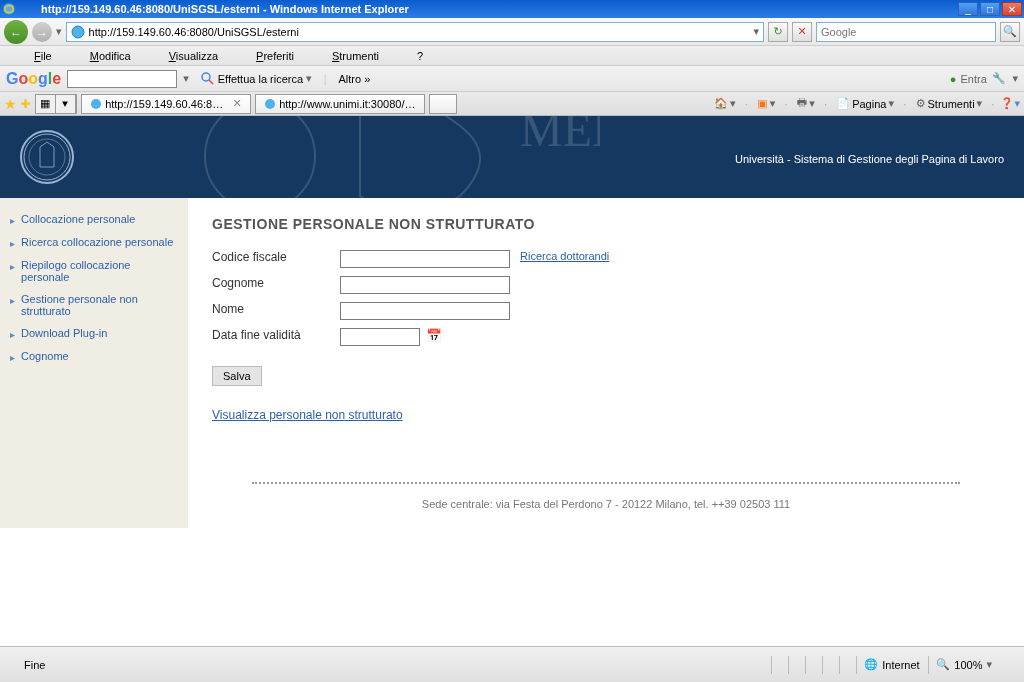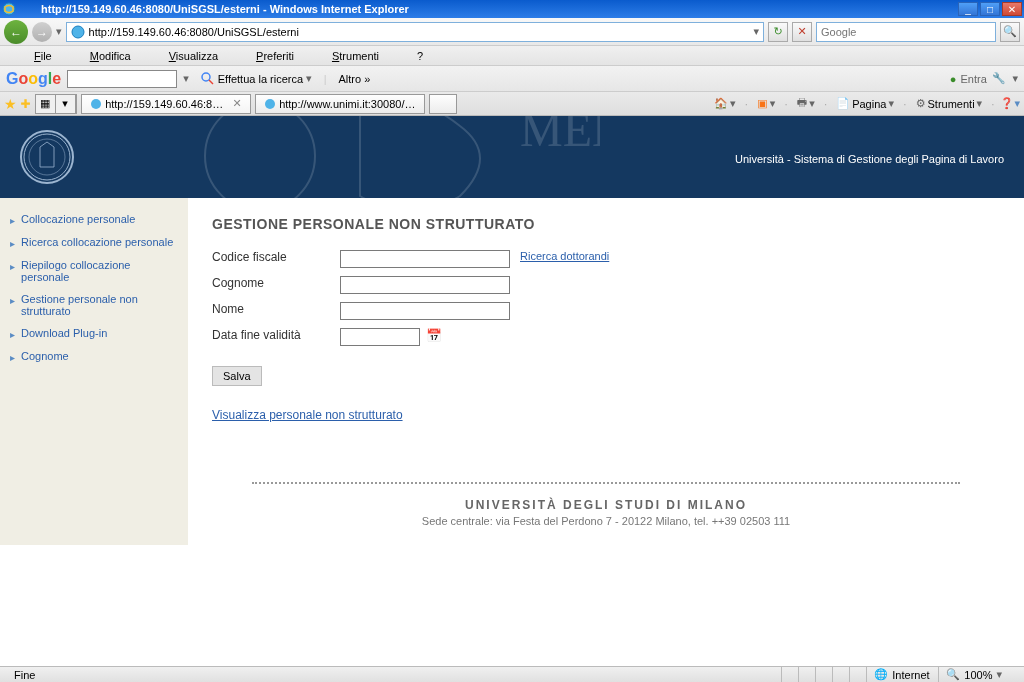--- a/index.html
+++ b/index.html
@@ -82,21 +82,21 @@
 .main .formrow .cal { margin-left: 6px; cursor: pointer; font-size: 13px; color: #c04030; }
 .main .savebtn { margin-top: 12px; padding: 3px 10px; background: #e4e4e4; border: 1px solid #bbb; font-size: 11px; cursor: pointer; }
 .main .viewlink { display: inline-block; margin-top: 22px; color: #2b5fab; text-decoration: underline; font-size: 12px; cursor: pointer; }
 
 .footer { text-align: center; margin-top: 60px; padding: 0 40px; }
 .footer .dots { border-top: 2px dotted #999; margin-bottom: 14px; }
 .footer .f1 { font-size: 12px; font-weight: bold; color: #666; letter-spacing: 2px; }
 .footer .f2, .footer .f3 { font-size: 11px; color: #777; margin-top: 3px; }
 
 
-.statusbar { position: absolute; bottom: 0; left: 0; right: 0; height: 16px; background: linear-gradient(#f0f0f0,#e0e0e0); border-top: 1px solid #bbb; display: flex; align-items: center; padding: 0 14px; font-size: 11px; }
+.statusbar { position: absolute; bottom: 0; left: 0; right: 0; height: 36px; background: linear-gradient(#f0f0f0,#e0e0e0); border-top: 1px solid #bbb; display: flex; align-items: center; padding: 0 24px; font-size: 11px; }
 .statusbar .panes { margin-left: auto; display: flex; align-items: center; gap: 0; }
 .statusbar .pane { border-left: 1px solid #bbb; height: 18px; padding: 0 8px; display: flex; align-items: center; gap: 4px; }
 .statusbar .globe { color: #3b82f6; }
 
 svg.eicon { display: block; }
 </style>
 </head>
 <body>
 
 <div class="titlebar">
@@ -285,21 +285,20 @@
         <label>Data fine validità</label>
         <input type="text" class="short" style="">
         <span class="cal">📅</span>
       </div>
       <button class="savebtn">Salva</button>
       <br>
       <a class="viewlink">Visualizza personale non strutturato</a>
 
       <div class="footer">
         <div class="dots"></div>
-        <div class="f1">UNIVERSITÀ DEGLI STUDI DI MILANO</div>
         <div class="f2">Sede centrale: via Festa del Perdono 7 - 20122 Milano, tel. ++39 02503 111</div>
       </div>
     </div>
   </div>
 </div>
 
 <div class="statusbar">
   <span>Fine</span>
   <div class="panes">
     <div class="pane"></div>

